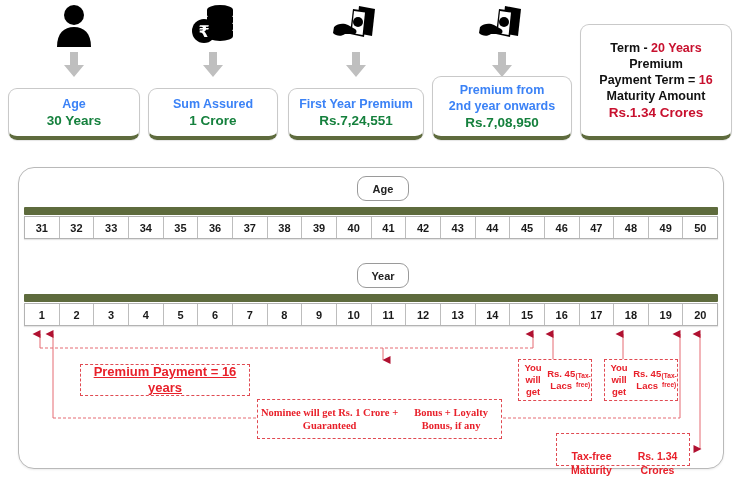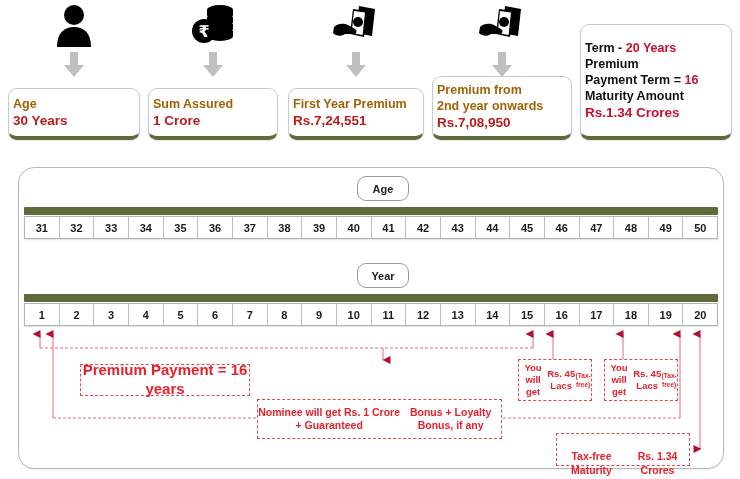--- a/index.html
+++ b/index.html
@@ -26,26 +26,26 @@
   }
 
   .sum-box{
     position:absolute;left:0;bottom:12px;width:100%;
     box-sizing:border-box;
     background:#fff;
     border:1px solid #c9c9c9;
     border-bottom:4px solid #5e6b3d;
     border-radius:9px;
     box-shadow:0 1px 1px rgba(0,0,0,.10);
-    text-align:left;
+    text-align:center;
     padding:7px 4px 7px 4px;
     line-height:1.28;
   }
-  .sum-box .lbl{font-size:12.5px;font-weight:bold;color:#a16207;display:block;}
-  .sum-box .val{font-size:13.5px;font-weight:bold;color:#b91c1c;display:block;}
+  .sum-box .lbl{font-size:12.5px;font-weight:bold;color:#3b82f6;display:block;}
+  .sum-box .val{font-size:13.5px;font-weight:bold;color:#15803d;display:block;}
 
   .box-term{
     padding:9px 4px 9px 4px;
   }
   .box-term .line{display:block;font-size:12.5px;font-weight:bold;color:#111;}
   .box-term .red{color:#c8102e;}
 
   
   .panel{
     position:absolute;left:18px;top:167px;width:706px;height:302px;
@@ -105,23 +105,23 @@
     color:#e8202a;
     font-weight:bold;
     text-align:center;
     display:flex;align-items:center;justify-content:center;
     line-height:1.25;
   }
   .note .t{display:block;font-size:10.5px;}
   .note .tiny{display:block;font-size:6.5px;margin-top:1px;}
 
   #note-premium{left:80px;top:364px;width:170px;height:32px;}
-  #note-premium .t{font-size:15px;}
-
-  #note-nominee{left:257px;top:399px;width:245px;height:40px;}
+  #note-premium .t{font-size:13px;text-decoration:underline;}
+
+  #note-nominee{left:257px;top:399px;width:245px;height:40px;font-family:Liberation Serif, serif;}
   #note-nominee .t{font-size:10.5px;}
 
   #note-get1{left:518px;top:359px;width:74px;height:42px;}
   #note-get2{left:604px;top:359px;width:74px;height:42px;}
   #note-get1 .t,#note-get2 .t{font-size:9.5px;}
 
   #note-maturity{left:556px;top:433px;width:134px;height:33px;}
   #note-maturity .t{font-size:10.5px;margin-top:28px;}
 </style>
 </head>

